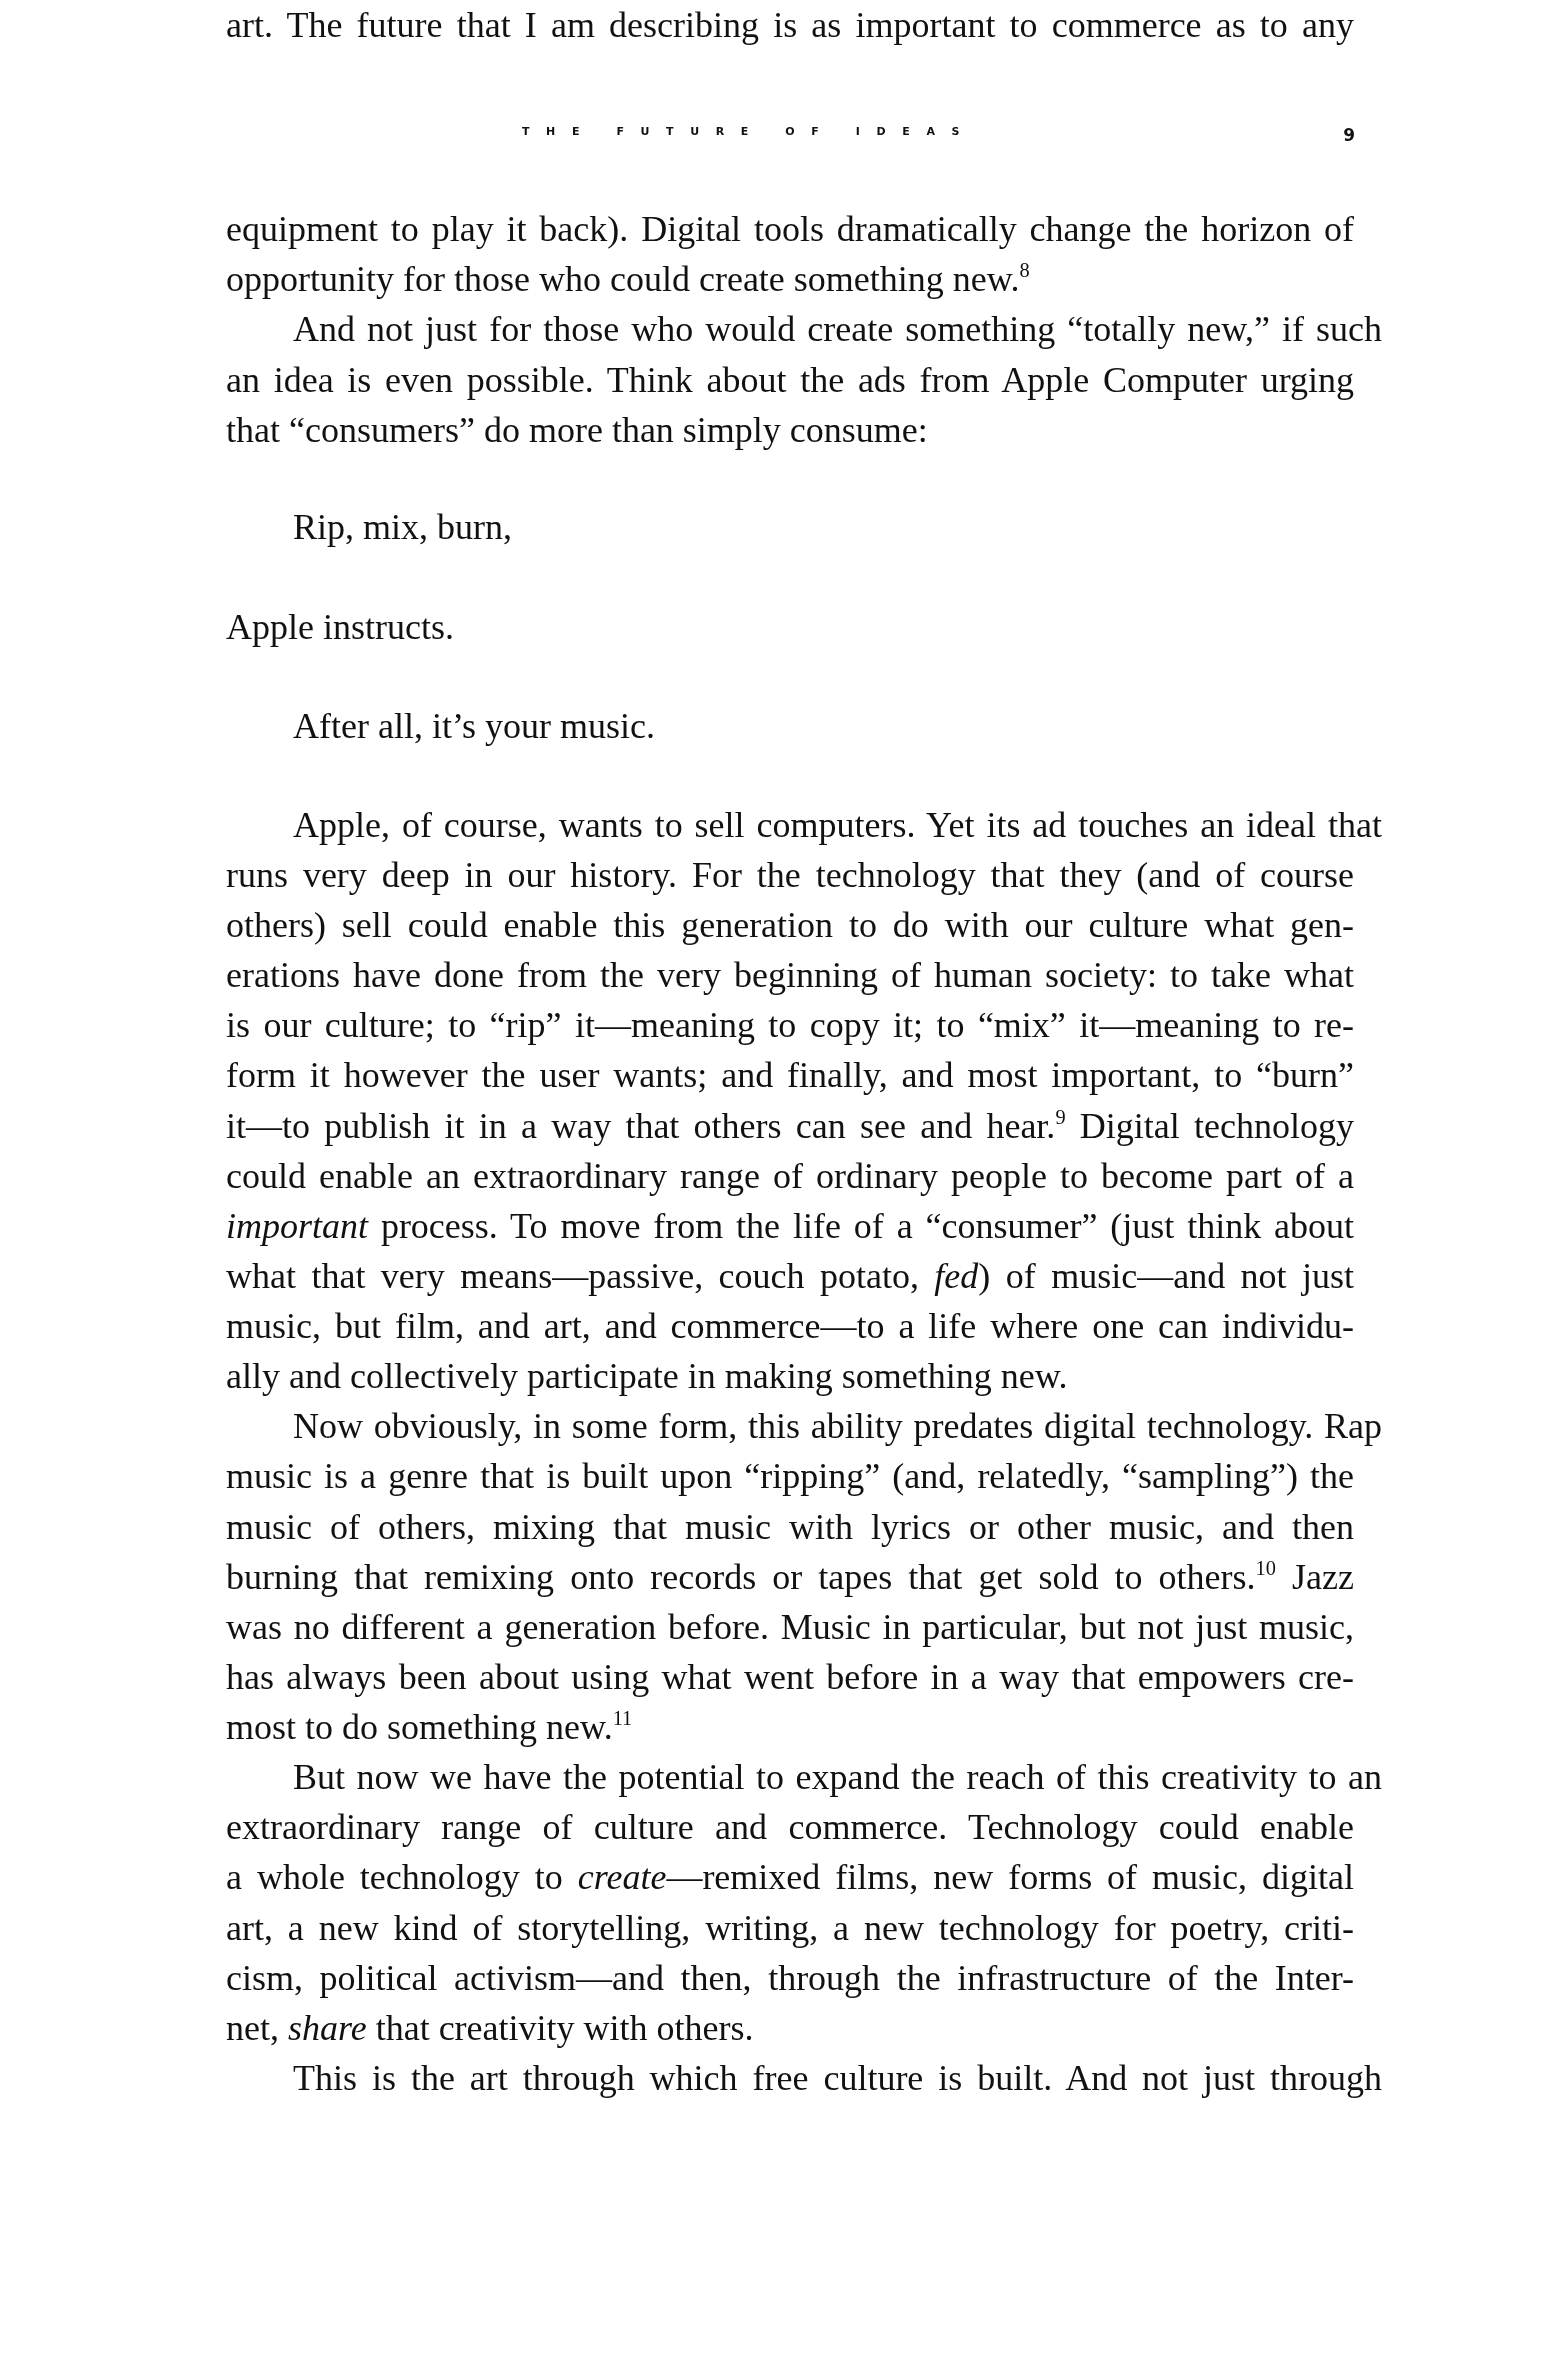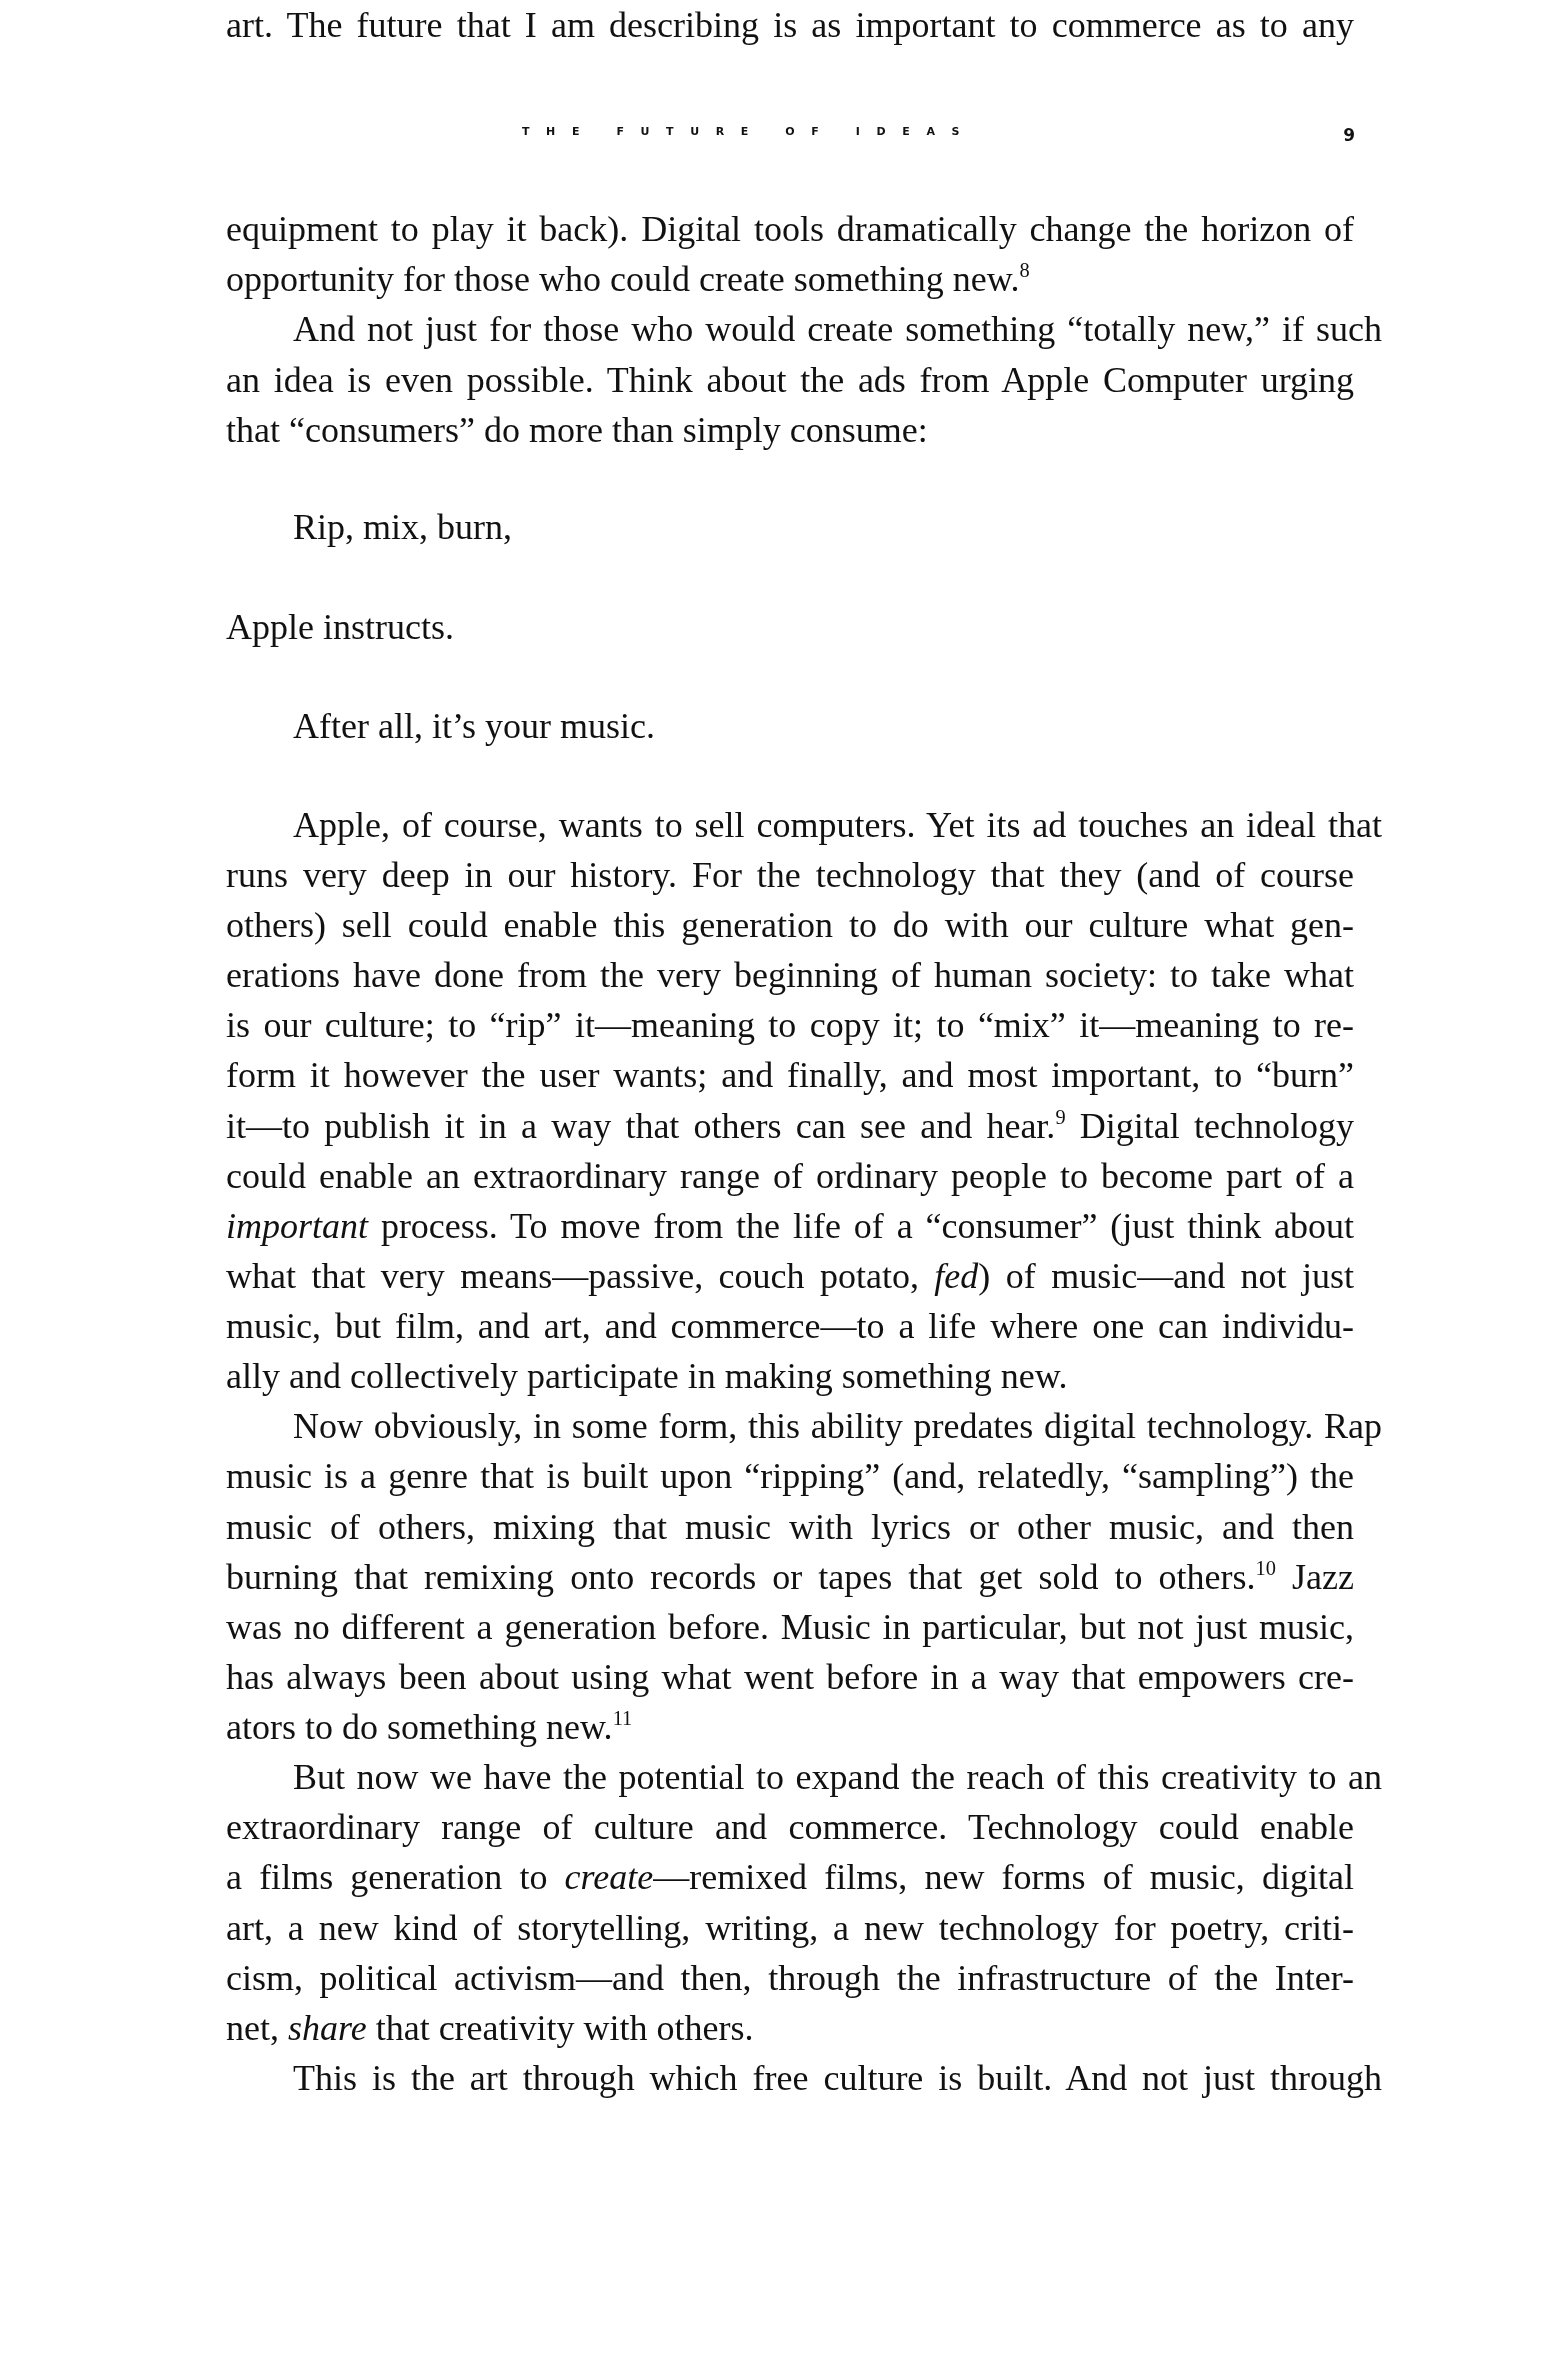--- a/index.html
+++ b/index.html
@@ -52,24 +52,24 @@
       <div class="line" style="top: 1201px;"><i>important</i><span> process. To move from the life of a “consumer” (just think about</span></div>
       <div class="line" style="top: 1251px;"><span>what that very means—passive, couch potato, </span><i>fed</i><span>) of music—and not just</span></div>
       <div class="line" style="top: 1301px;"><span>music, but film, and art, and commerce—to a life where one can individu-</span></div>
       <div class="line last" style="top: 1351px;"><span>ally and collectively participate in making something new.</span></div>
       <div class="line indent" style="top: 1401px;"><span>Now obviously, in some form, this ability predates digital technology. Rap</span></div>
       <div class="line" style="top: 1451px;"><span>music is a genre that is built upon “ripping” (and, relatedly, “sampling”) the</span></div>
       <div class="line" style="top: 1502px;"><span>music of others, mixing that music with lyrics or other music, and then</span></div>
       <div class="line" style="top: 1552px;"><span>burning that remixing onto records or tapes that get sold to others.</span><sup>10</sup><span> Jazz</span></div>
       <div class="line" style="top: 1602px;"><span>was no different a generation before. Music in particular, but not just music,</span></div>
       <div class="line" style="top: 1652px;"><span>has always been about using what went before in a way that empowers cre-</span></div>
-      <div class="line last" style="top: 1702px;"><span>ators to do something new.</span><sup>11</sup></div>
+      <div class="line last" style="top: 1702px;"><span>most to do something new.</span><sup>11</sup></div>
       <div class="line indent" style="top: 1752px;"><span>But now we have the potential to expand the reach of this creativity to an</span></div>
       <div class="line" style="top: 1802px;"><span>extraordinary range of culture and commerce. Technology could enable</span></div>
-      <div class="line" style="top: 1852px;"><span>a films generation to </span><i>create</i><span>—remixed films, new forms of music, digital</span></div>
+      <div class="line" style="top: 1852px;"><span>a whole technology to </span><i>create</i><span>—remixed films, new forms of music, digital</span></div>
       <div class="line" style="top: 1903px;"><span>art, a new kind of storytelling, writing, a new technology for poetry, criti-</span></div>
       <div class="line" style="top: 1953px;"><span>cism, political activism—and then, through the infrastructure of the Inter-</span></div>
       <div class="line last" style="top: 2003px;"><span>net, </span><i>share</i><span> that creativity with others.</span></div>
       <div class="line indent" style="top: 2053px;"><span>This is the art through which free culture is built. And not just through</span></div>
       <div class="line" style="top: 0px;"><span>art. The future that I am describing is as important to commerce as to any</span></div>
     </div>
 </div>
 
 
 </body></html>

